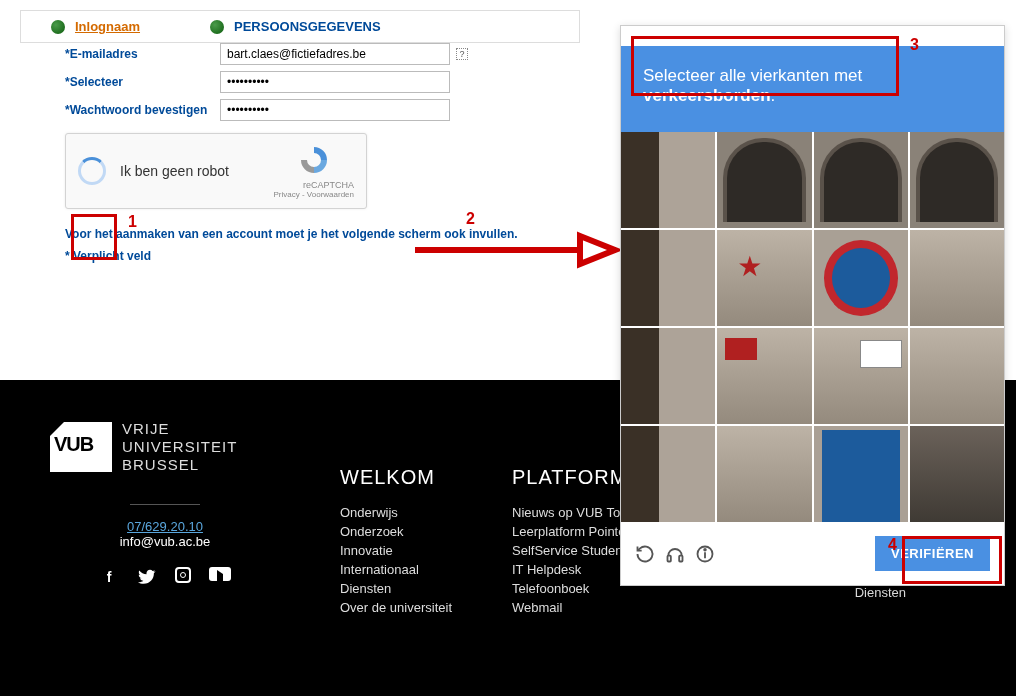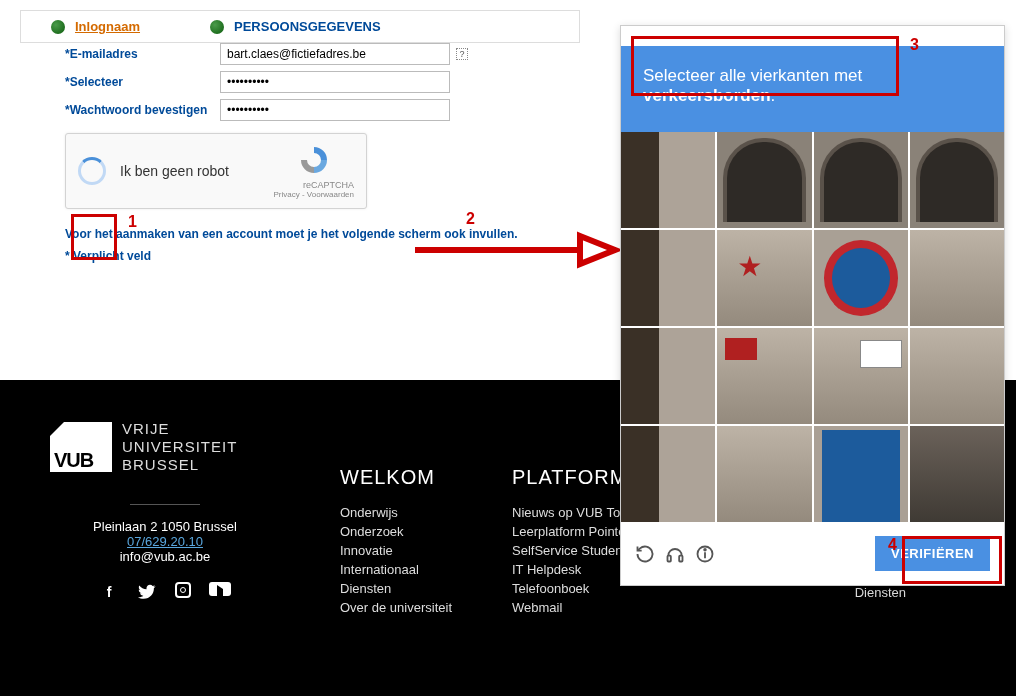--- a/index.html
+++ b/index.html
@@ -36,21 +36,21 @@
   .under-captcha { display: flex; align-items: flex-start; margin-top: 18px; }
   .instruction-text { color: #004a99; font-size: 12px; font-weight: bold; }
   .required-note { color: #004a99; font-size: 12px; font-weight: bold; margin-top: 8px; }
   .next-btn { margin-left: auto; background: linear-gradient(#fdfdfd,#e8e8e8); border: 1px solid #aaa; border-radius: 3px; font-size: 12px; padding: 3px 12px; cursor: pointer; }
 
   .footer { position: absolute; left: 0; top: 380px; width: 1016px; height: 316px; background: #000; color: #fff; padding: 40px 50px; display: flex; gap: 60px; }
   .footer-col { }
   .vub-logo { display: flex; align-items: center; gap: 10px; margin-bottom: 30px; }
   .vub-mark { width: 62px; height: 50px; background: #fff; position: relative; }
   .vub-mark::before { content:""; position:absolute; top:0; left:0; border-top:14px solid #000; border-right:14px solid transparent; }
-  .vub-mark-text { position:absolute; bottom:0; left:4px; font-weight:900; font-size:20px; color:#000; letter-spacing:-1px; }
+  .vub-mark-text { position:absolute; bottom:16px; left:4px; font-weight:900; font-size:20px; color:#000; letter-spacing:-1px; }
   .vub-name { font-size: 15px; letter-spacing: 1px; line-height: 1.2; color:#ddd; }
   .footer-divider { width: 70px; border-top: 1px solid #555; margin: 0 auto 14px auto; }
   .footer-contact { text-align:center; font-size: 13px; }
   .footer-contact a { color: #5aa7de; text-decoration: underline; }
   .social-row { display:flex; gap:18px; justify-content:center; margin-top:18px; }
   .social-row span { width:20px; height:20px; display:inline-flex; align-items:center; justify-content:center; font-size:14px; }
 
   .footer-heading { font-weight: 400; font-size: 20px; letter-spacing: 1px; margin-bottom: 16px; }
   .footer-links { list-style:none; }
   .footer-links li { font-size: 13px; margin-bottom: 4px; color:#ddd; }
@@ -154,21 +154,20 @@
         <div class="vub-mark-text">VUB</div>
       </div>
       <div class="vub-name">
         <div>VRIJE</div>
         <div>UNIVERSITEIT</div>
         <div>BRUSSEL</div>
       </div>
     </div>
     <div class="footer-divider"></div>
     <div class="footer-contact">
-      <div>Pleinlaan 2 1050 Brussel</div>
       <div><a href="#">07/629.20.10</a></div>
       <div>info@vub.ac.be</div>
     </div>
     <div class="social-row">
       <span style="font-weight:bold;">f</span>
       <span>
         <svg width="18" height="18" viewBox="0 0 24 24" fill="#fff">
             <path d="M23 4.6c-.8.4-1.7.6-2.6.8.9-.6 1.6-1.4 2-2.5-.9.5-1.9.9-2.9 1.1C18.6 3 17.4 2.4 16 2.4c-2.6 0-4.7 2.1-4.7 4.7 0 .4 0 .7.1 1.1C7.5 8 4 6.1 1.7 3.2c-.4.7-.6 1.5-.6 2.4 0 1.6.8 3.1 2.1 3.9-.8 0-1.5-.2-2.2-.6v.1c0 2.3 1.6 4.2 3.8 4.6-.4.1-.8.2-1.3.2-.3 0-.6 0-.9-.1.6 1.9 2.4 3.3 4.5 3.3-1.6 1.3-3.7 2-6 2-.4 0-.8 0-1.1-.1 2.1 1.4 4.7 2.2 7.4 2.2 8.9 0 13.8-7.4 13.8-13.8v-.6c.9-.7 1.8-1.5 2.4-2.5z"></path>
           </svg>
       </span>

